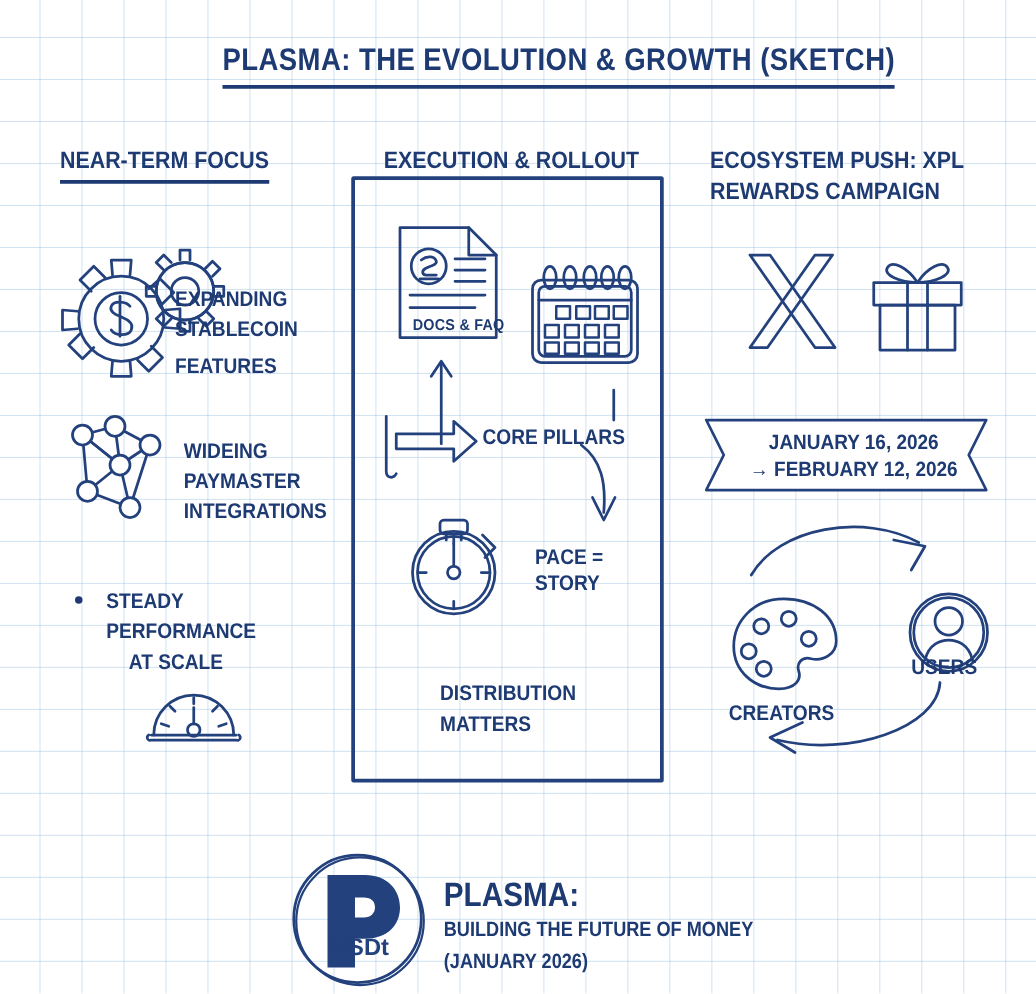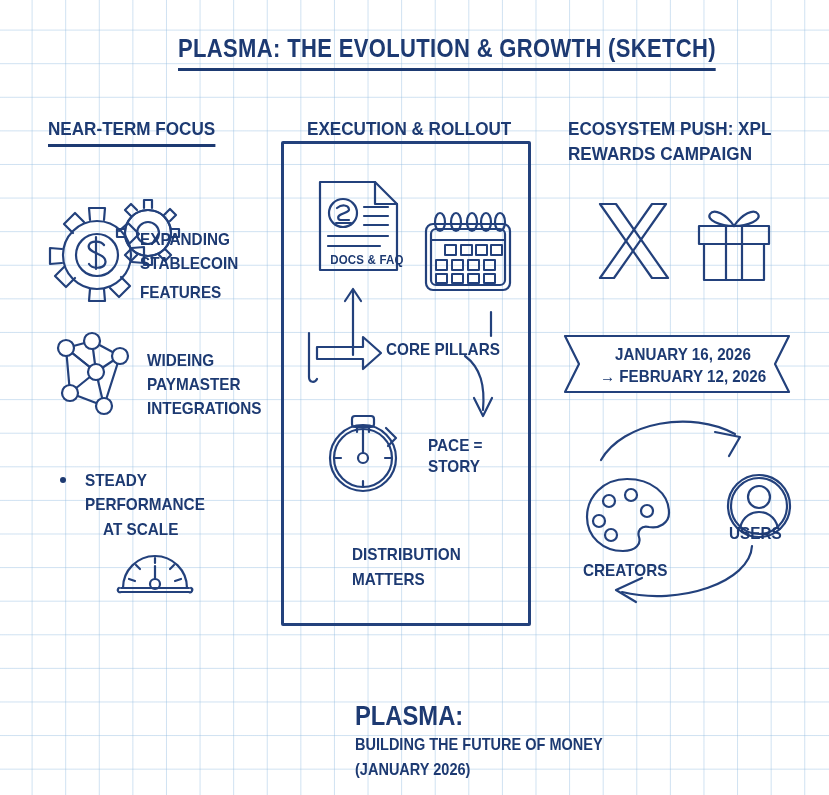--- a/index.html
+++ b/index.html
@@ -394,18 +394,31 @@
       <g class="stroke-thin">
         <circle cx="36" cy="36" r="31"></circle>
         <circle cx="36" cy="36" r="28"></circle>
         <circle cx="36" cy="27" r="11"></circle>
         <path d="M17 58 C20 45 30 42 36 42 C42 42 52 45 55 58"></path>
       </g>
     </svg>
   </div>
   <div class="abs label" style="top:523px; left:729px;">USERS</div>
 
+  <div class="abs" style="top:678px; left:228px;">
+    <svg width="118" height="116" viewBox="0 0 118 116">
+      <g class="stroke-thin">
+        <circle cx="58" cy="57" r="51"></circle>
+        <circle cx="60" cy="59" r="51" style="stroke-width:1.8"></circle>
+      </g>
+      <g class="fill-ink">
+        <path d="M34 22 L64 22 C82 22 92 34 92 48 C92 62 82 73 64 73 L56 73 L56 96 L34 96 Z
+                 M56 40 L56 56 L63 56 C69 56 72 52 72 48 C72 43 69 40 63 40 Z"></path>
+      </g>
+      <text x="60" y="86" class="fill-ink" style="font-family:'Liberation Sans',sans-serif; font-size:19px; font-weight:bold;" text-anchor="middle">USDt</text>
+    </svg>
+  </div>
 
   <div class="abs brand-name" style="top:701px; left:355px;">PLASMA:</div>
   <div class="abs brand-tag" style="top:735px; left:355px;">BUILDING THE FUTURE OF MONEY</div>
   <div class="abs brand-date" style="top:760px; left:355px;">(JANUARY 2026)</div>
 
 </div>
 
 </body></html>

